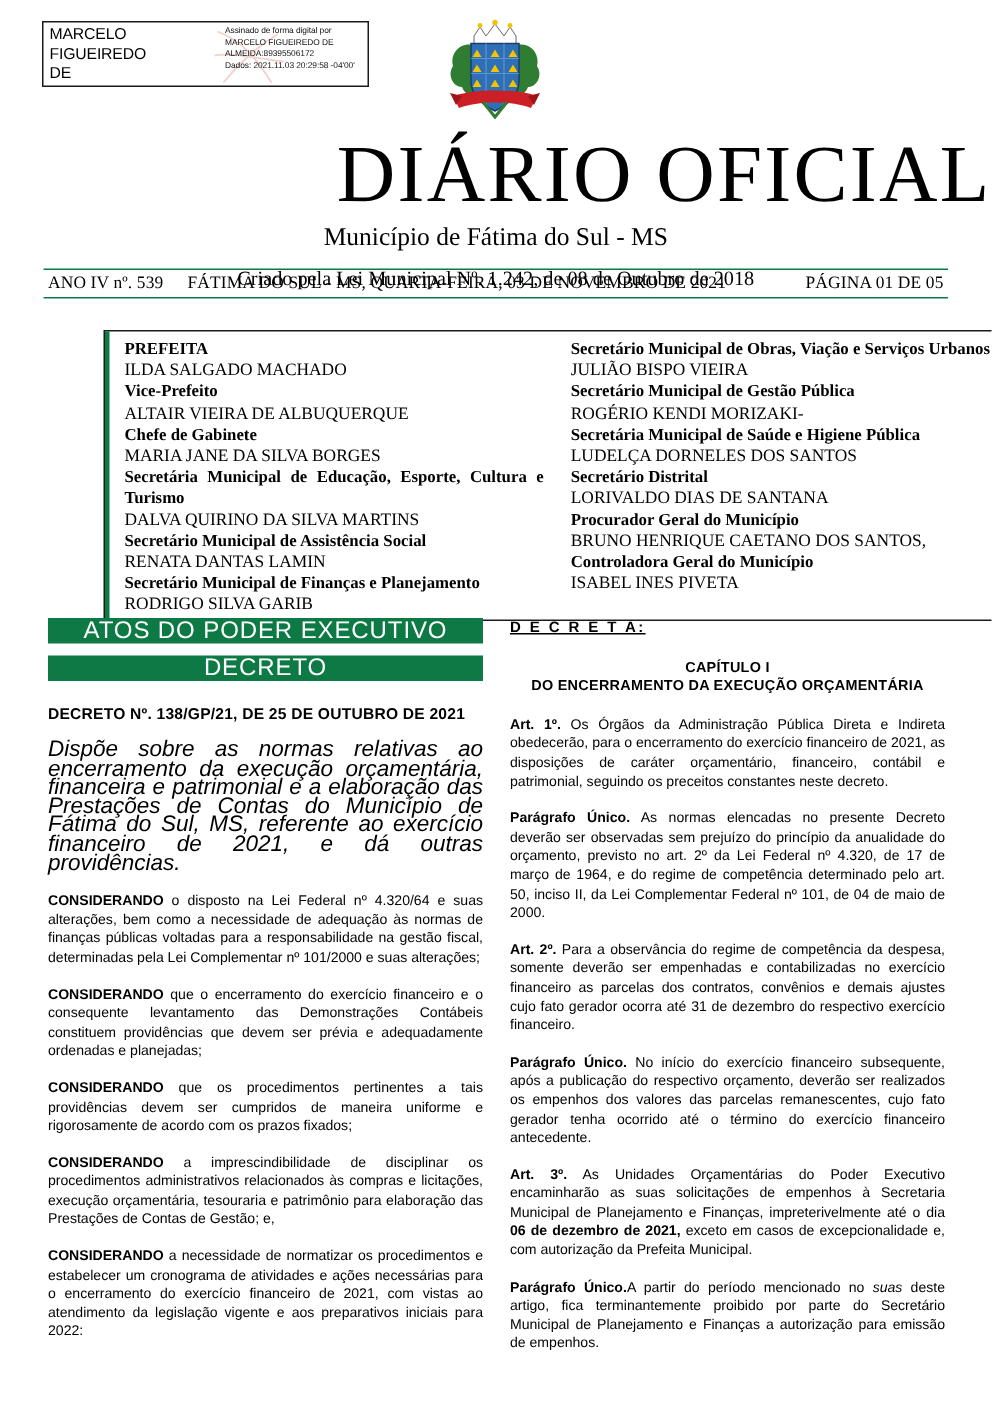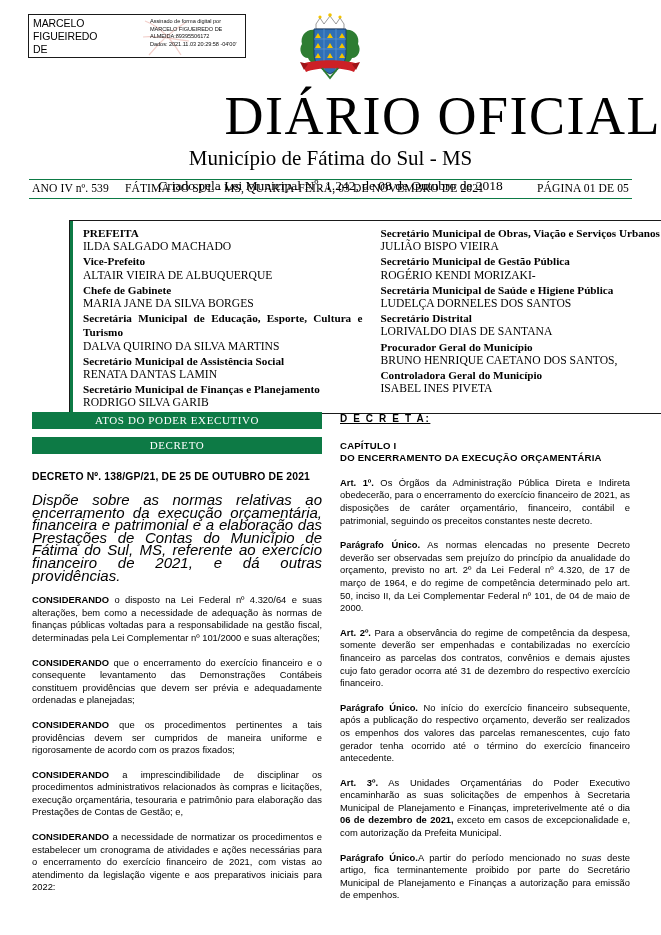--- a/index.html
+++ b/index.html
@@ -86,21 +86,21 @@
   .mast-title {
     font-family: "Liberation Serif", serif;
     font-size: 54px;
     line-height: 56px;
     letter-spacing: 1.5px;
     font-weight: 400;
     text-align: right;
   }
   .mast-sub {
     font-family: "Liberation Serif", serif;
-    font-size: 21px;
+    font-size: 17px;
     line-height: 26px;
     margin-top: 1px;
   }
   .mast-law {
     font-family: "Liberation Serif", serif;
     font-size: 13.5px;
     line-height: 18px;
     margin-top: 6px;
   }
 
@@ -164,22 +164,22 @@
     top: 412px;
     width: 290px;
   }
   .col.left  { left: 32px; }
   .col.right { left: 340px; }
 
   .greenbar {
     background: #0d7a45;
     color: #ffffff;
     text-align: center;
-    font-family: Liberation Serif, serif;
-    font-size: 11px;
+    font-family: Liberation Sans, sans-serif;
+    font-size: 16px;
     letter-spacing: 0.6px;
     line-height: 13px;
     padding: 2px 0 2px 0;
   }
   .greenbar + .greenbar { margin-top: 8px; }
 
   .decree-title {
     font-family: "Liberation Sans", sans-serif;
     font-weight: bold;
     font-size: 10.4px;
@@ -215,20 +215,21 @@
     line-height: 13px;
     text-decoration: underline;
   }
   .chapter {
     font-family: "Liberation Sans", sans-serif;
     font-weight: bold;
     font-size: 9.6px;
     line-height: 12.4px;
     letter-spacing: 0.2px;
     margin-top: 15px;
+    text-align: center;
   }
 </style>
 </head>
 <body>
 
 <div class="page">
 
   <div class="sig-box">
     <div class="sig-left">
       <div>MARCELO FIGUEIREDO</div>

